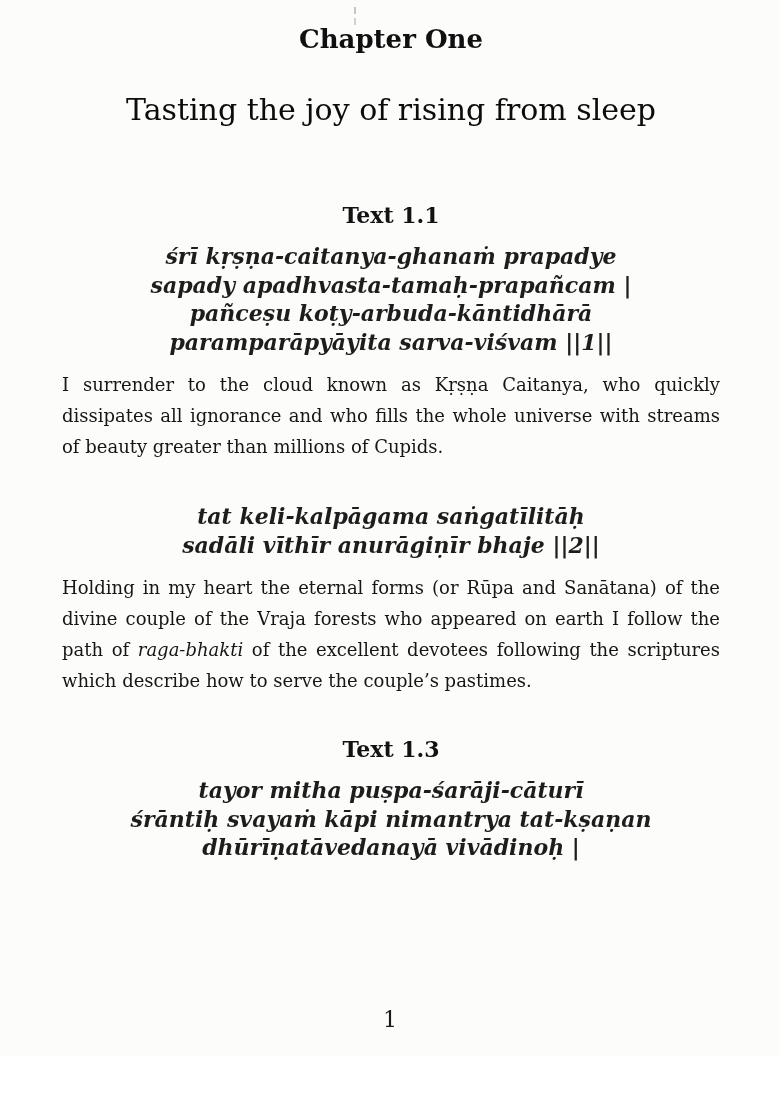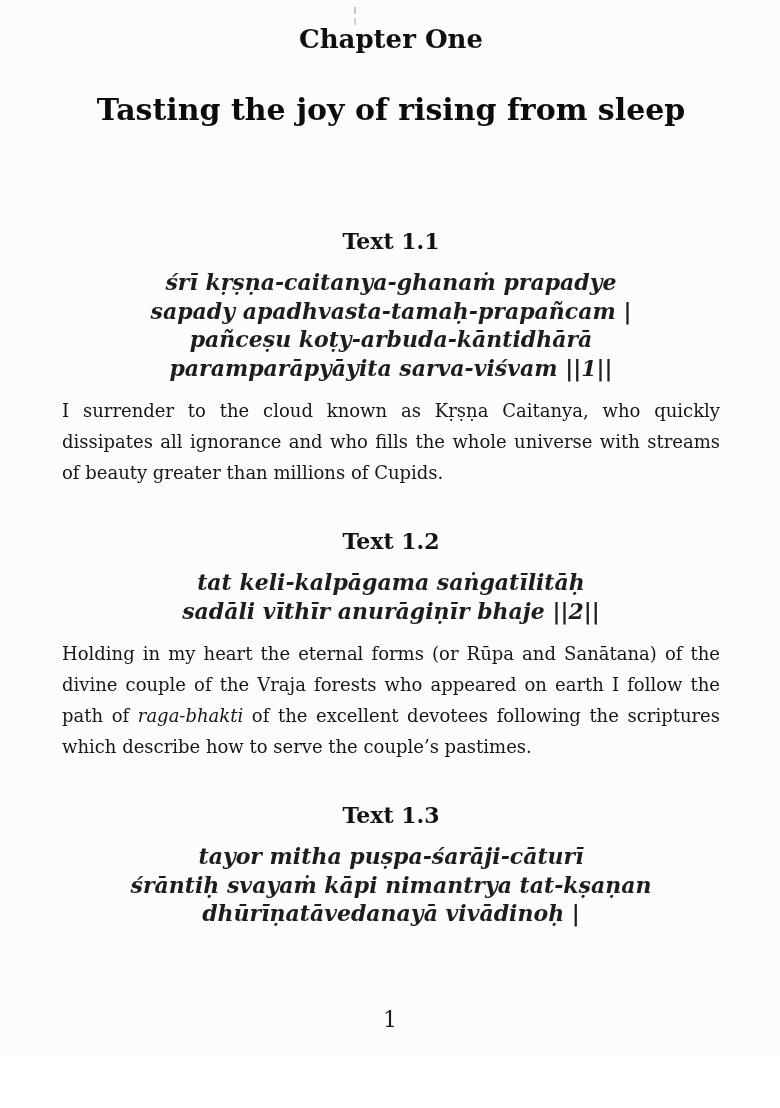--- a/index.html
+++ b/index.html
@@ -32,27 +32,27 @@
   .chapter-label {
     text-align: center;
     font-weight: bold;
     font-size: 26px;
     line-height: 1.2;
     color: #101010;
   }
   .chapter-title {
     margin: 37px 0 0 0;
     text-align: center;
-    font-weight: bold;
+    font-weight: normal;
     font-size: 30px;
     line-height: 1.2;
     color: #0c0c0c;
   }
   .sections {
-    margin-top: 100px;
+    margin-top: 74px;
   }
   .text-section + .text-section {
     margin-top: 40px;
   }
   .section-heading {
     margin: 0;
     text-align: center;
     font-weight: bold;
     font-size: 22px;
     line-height: 27px;
@@ -103,21 +103,20 @@
     <div class="verse">
           <div class="verse-line">śrī kṛṣṇa-caitanya-ghanaṁ prapadye</div>
           <div class="verse-line">sapady apadhvasta-tamaḥ-prapañcam |</div>
           <div class="verse-line">pañceṣu koṭy-arbuda-kāntidhārā</div>
           <div class="verse-line">paramparāpyāyita sarva-viśvam ||1||</div>
         </div>
     <p class="translation"><span>I surrender to the cloud known as Kṛṣṇa Caitanya, who quickly dissipates all ignorance and who fills the whole universe with streams of beauty greater than millions of Cupids.</span></p>
   </section>
 
   <section class="text-section">
-    <h3 class="section-heading">Text 1.2</h3>
     <div class="verse">
           <div class="verse-line">tat keli-kalpāgama saṅgatīlitāḥ</div>
           <div class="verse-line">sadāli vīthīr anurāgiṇīr bhaje ||2||</div>
         </div>
     <p class="translation"><span>Holding in my heart the eternal forms (or Rūpa and Sanātana) of the divine couple of the Vraja forests who appeared on earth I follow the path of </span><span class="em">raga-bhakti</span><span> of the excellent devotees following the scriptures which describe how to serve the couple’s pastimes.</span></p>
   </section>
 
   <section class="text-section">
     <h3 class="section-heading">Text 1.3</h3>
     <div class="verse">

